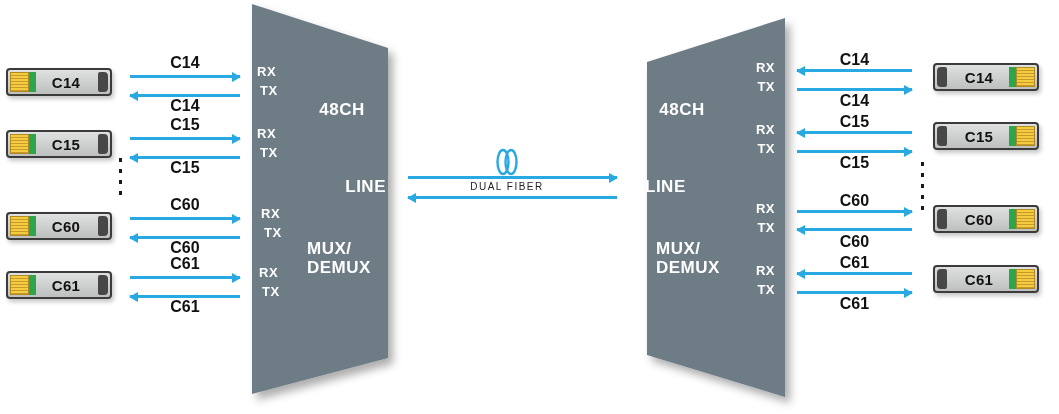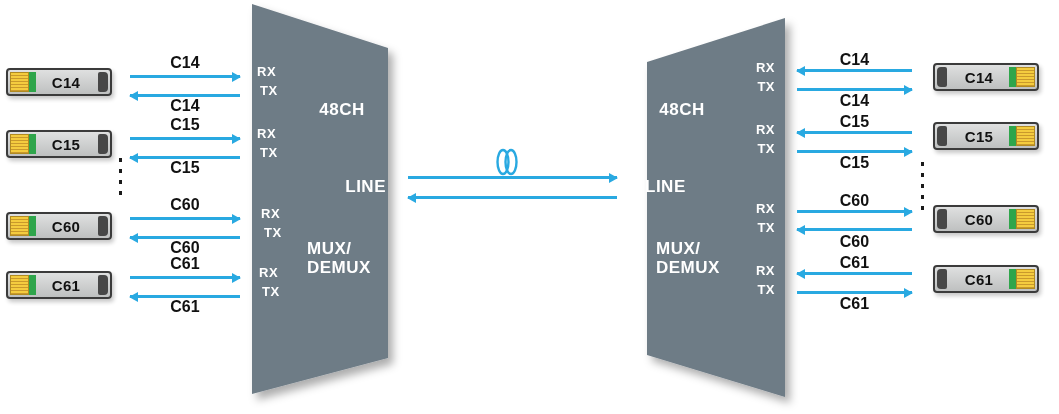--- a/index.html
+++ b/index.html
@@ -135,20 +135,21 @@
   <div class="muxtext porttext" style="left:259px;top:266px">RX</div>
   <div class="muxtext porttext" style="left:262px;top:285px">TX</div>
 
   <div class="muxtext bigtext" style="left:302px;top:100px;width:80px;text-align:center">48CH</div>
   <div class="muxtext bigtext" style="left:310px;top:177px;width:76px;text-align:right">LINE</div>
   <div class="muxtext bigtext" style="left:307px;top:239px">MUX/</div>
   <div class="muxtext bigtext" style="left:307px;top:258px">DEMUX</div>
 
   <div class="arrow" style="left:408px;top:176px;width:209px" data-dir="right"></div>
   <div class="arrow" style="left:408px;top:196px;width:209px" data-dir="left"></div>
+  <div class="fiberlabel" style="left:426px;top:181px;width:162px">DUAL FIBER</div>
 
   <div class="muxtext bigtext" style="left:644px;top:100px;width:76px;text-align:center">48CH</div>
   <div class="muxtext bigtext" style="left:645px;top:177px;width:76px;text-align:left">LINE</div>
   <div class="muxtext bigtext" style="left:656px;top:239px">MUX/</div>
   <div class="muxtext bigtext" style="left:656px;top:258px">DEMUX</div>
 
   <div class="muxtext porttext" style="left:745px;top:61px;width:30px;text-align:right">RX</div>
   <div class="muxtext porttext" style="left:745px;top:80px;width:30px;text-align:right">TX</div>
   <div class="muxtext porttext" style="left:745px;top:123px;width:30px;text-align:right">RX</div>
   <div class="muxtext porttext" style="left:745px;top:142px;width:30px;text-align:right">TX</div>

